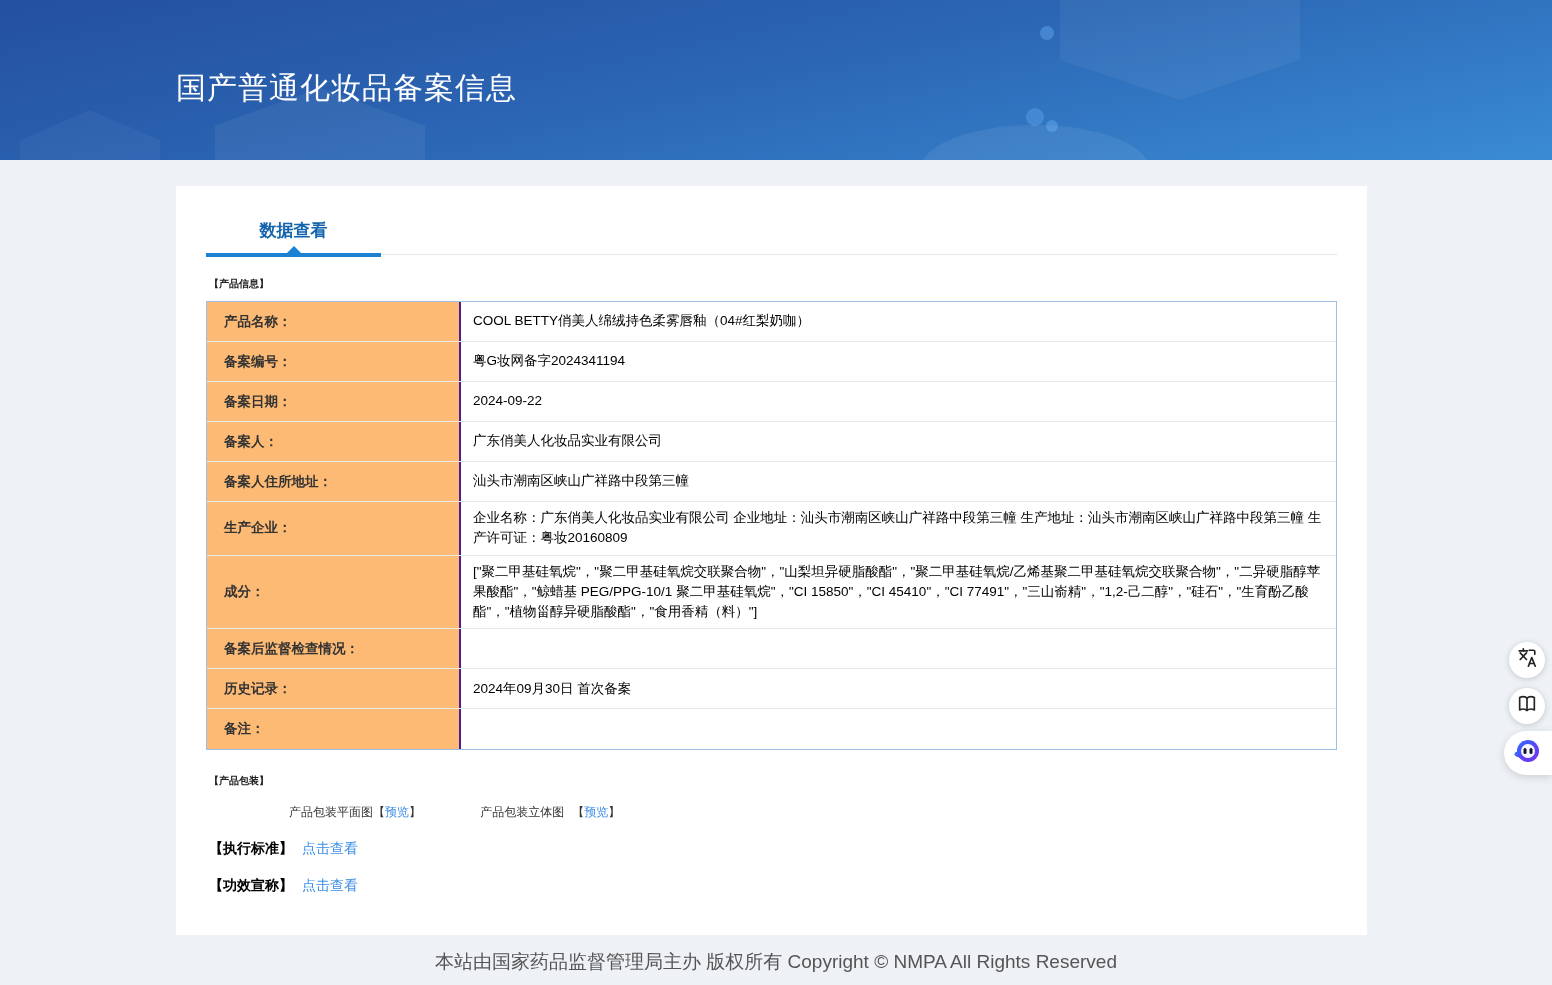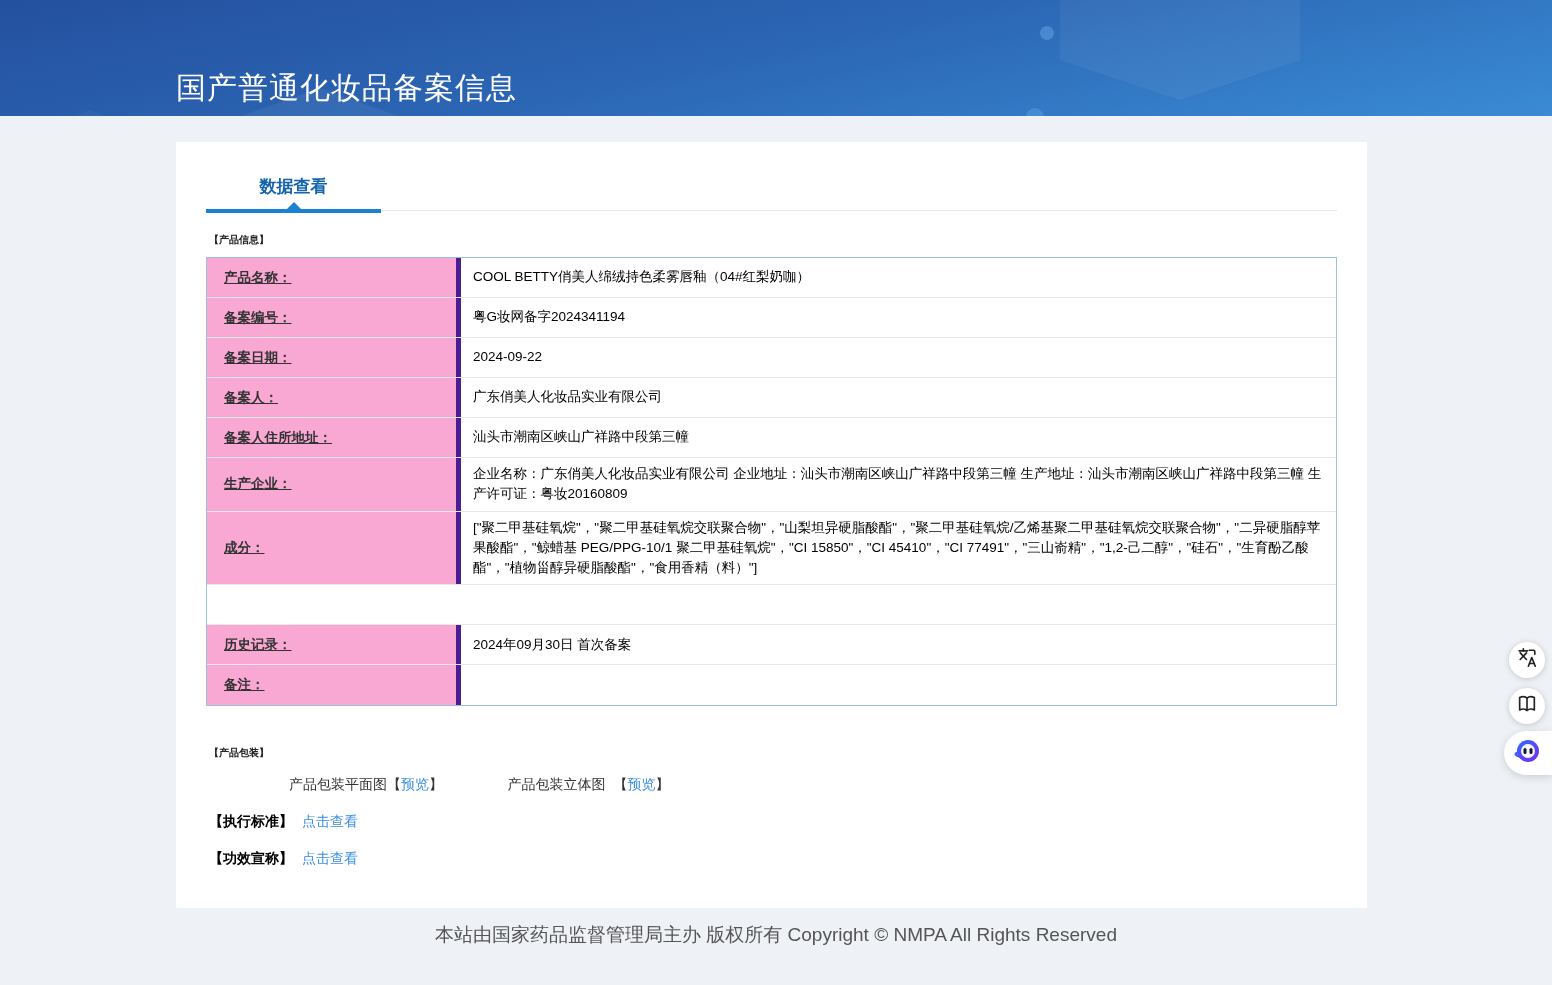--- a/index.html
+++ b/index.html
@@ -7,21 +7,21 @@
   body {
     background:#eef1f5;
     font-family:"Liberation Sans","DejaVu Sans",sans-serif;
     color:#333;
     overflow:hidden;
     position:relative;
   }
 
   
   .header {
-    height:116px;
+    height:160px;
     background:linear-gradient(168deg,#24509f 0%, #2b66b4 48%, #3a8bd4 100%);
     position:relative;
     overflow:hidden;
   }
   .deco { position:absolute; pointer-events:none; }
   .deco-hex1 { left:215px; top:88px; width:210px; height:150px;
     background:rgba(255,255,255,0.06);
     clip-path:polygon(50% 0,100% 25%,100% 75%,50% 100%,0 75%,0 25%); }
   .deco-hex2 { left:20px; top:110px; width:140px; height:120px;
     background:rgba(255,255,255,0.04);
@@ -66,34 +66,34 @@
     border-bottom:7px solid #1b81d2;
   }
 
   .section-title { font-size:10px; font-weight:bold; color:#222; margin:22px 0 10px 3px; }
 
   .info-table { border:1px solid #9dbfe4; }
   .info-row { display:flex; border-bottom:1px solid #e9e9e9; min-height:40px; }
   .info-row:last-child { border-bottom:none; }
   .info-label {
     flex:0 0 254px; width:254px;
-    background:#f9a8d4; border-right:5px solid #4c1d95;
+    background:#fdba74; border-right:2px solid #4c1d95;
     padding:6px 10px 6px 17px;
     font-weight:bold; color:#333; font-size:13.5px;
-    display:flex; align-items:center;text-decoration:underline;
+    display:flex; align-items:center;
   }
   .info-value {
     flex:1; padding:6px 12px;
     color:#000000; font-size:13.5px; line-height:1.5;
     display:flex; align-items:center;
     word-break:break-all;
   }
 
-  .pkg-heading { margin-top:40px; }
-  .pkg-line { margin:16px 0 0 83px; font-size:14px; color:#333;font-family:Liberation Mono, monospace; }
+  .pkg-heading { margin-top:24px; }
+  .pkg-line { margin:16px 0 0 83px; font-size:12px; color:#333; }
   .pkg-group { display:inline-block; }
   .pkg-group + .pkg-group { margin-left:56px; }
   .pkg-space { display:inline-block; width:8px; }
   .link { color:#3a8ee6; cursor:pointer; text-decoration:none; }
   .bracket { color:#333; }
 
   .meta-line { margin-top:19px; font-size:14px; }
   .meta-line .meta-label { font-weight:bold; color:#000000; margin-left:3px; }
   .meta-line .link { margin-left:9px; }
 
@@ -166,20 +166,21 @@
     </div>
     <div class="info-row">
       <div class="info-label">生产企业：</div>
       <div class="info-value">企业名称：广东俏美人化妆品实业有限公司 企业地址：汕头市潮南区峡山广祥路中段第三幢 生产地址：汕头市潮南区峡山广祥路中段第三幢 生产许可证：粤妆20160809</div>
     </div>
     <div class="info-row">
       <div class="info-label">成分：</div>
       <div class="info-value">["聚二甲基硅氧烷"，"聚二甲基硅氧烷交联聚合物"，"山梨坦异硬脂酸酯"，"聚二甲基硅氧烷/乙烯基聚二甲基硅氧烷交联聚合物"，"二异硬脂醇苹果酸酯"，"鲸蜡基 PEG/PPG-10/1 聚二甲基硅氧烷"，"CI 15850"，"CI 45410"，"CI 77491"，"三山嵛精"，"1,2-己二醇"，"硅石"，"生育酚乙酸酯"，"植物甾醇异硬脂酸酯"，"食用香精（料）"]</div>
     </div>
     <div class="info-row">
+      <div class="info-label">备案后监督检查情况：</div>
       <div class="info-value"></div>
     </div>
     <div class="info-row">
       <div class="info-label">历史记录：</div>
       <div class="info-value">2024年09月30日 首次备案</div>
     </div>
     <div class="info-row">
       <div class="info-label">备注：</div>
       <div class="info-value"></div>
     </div>

